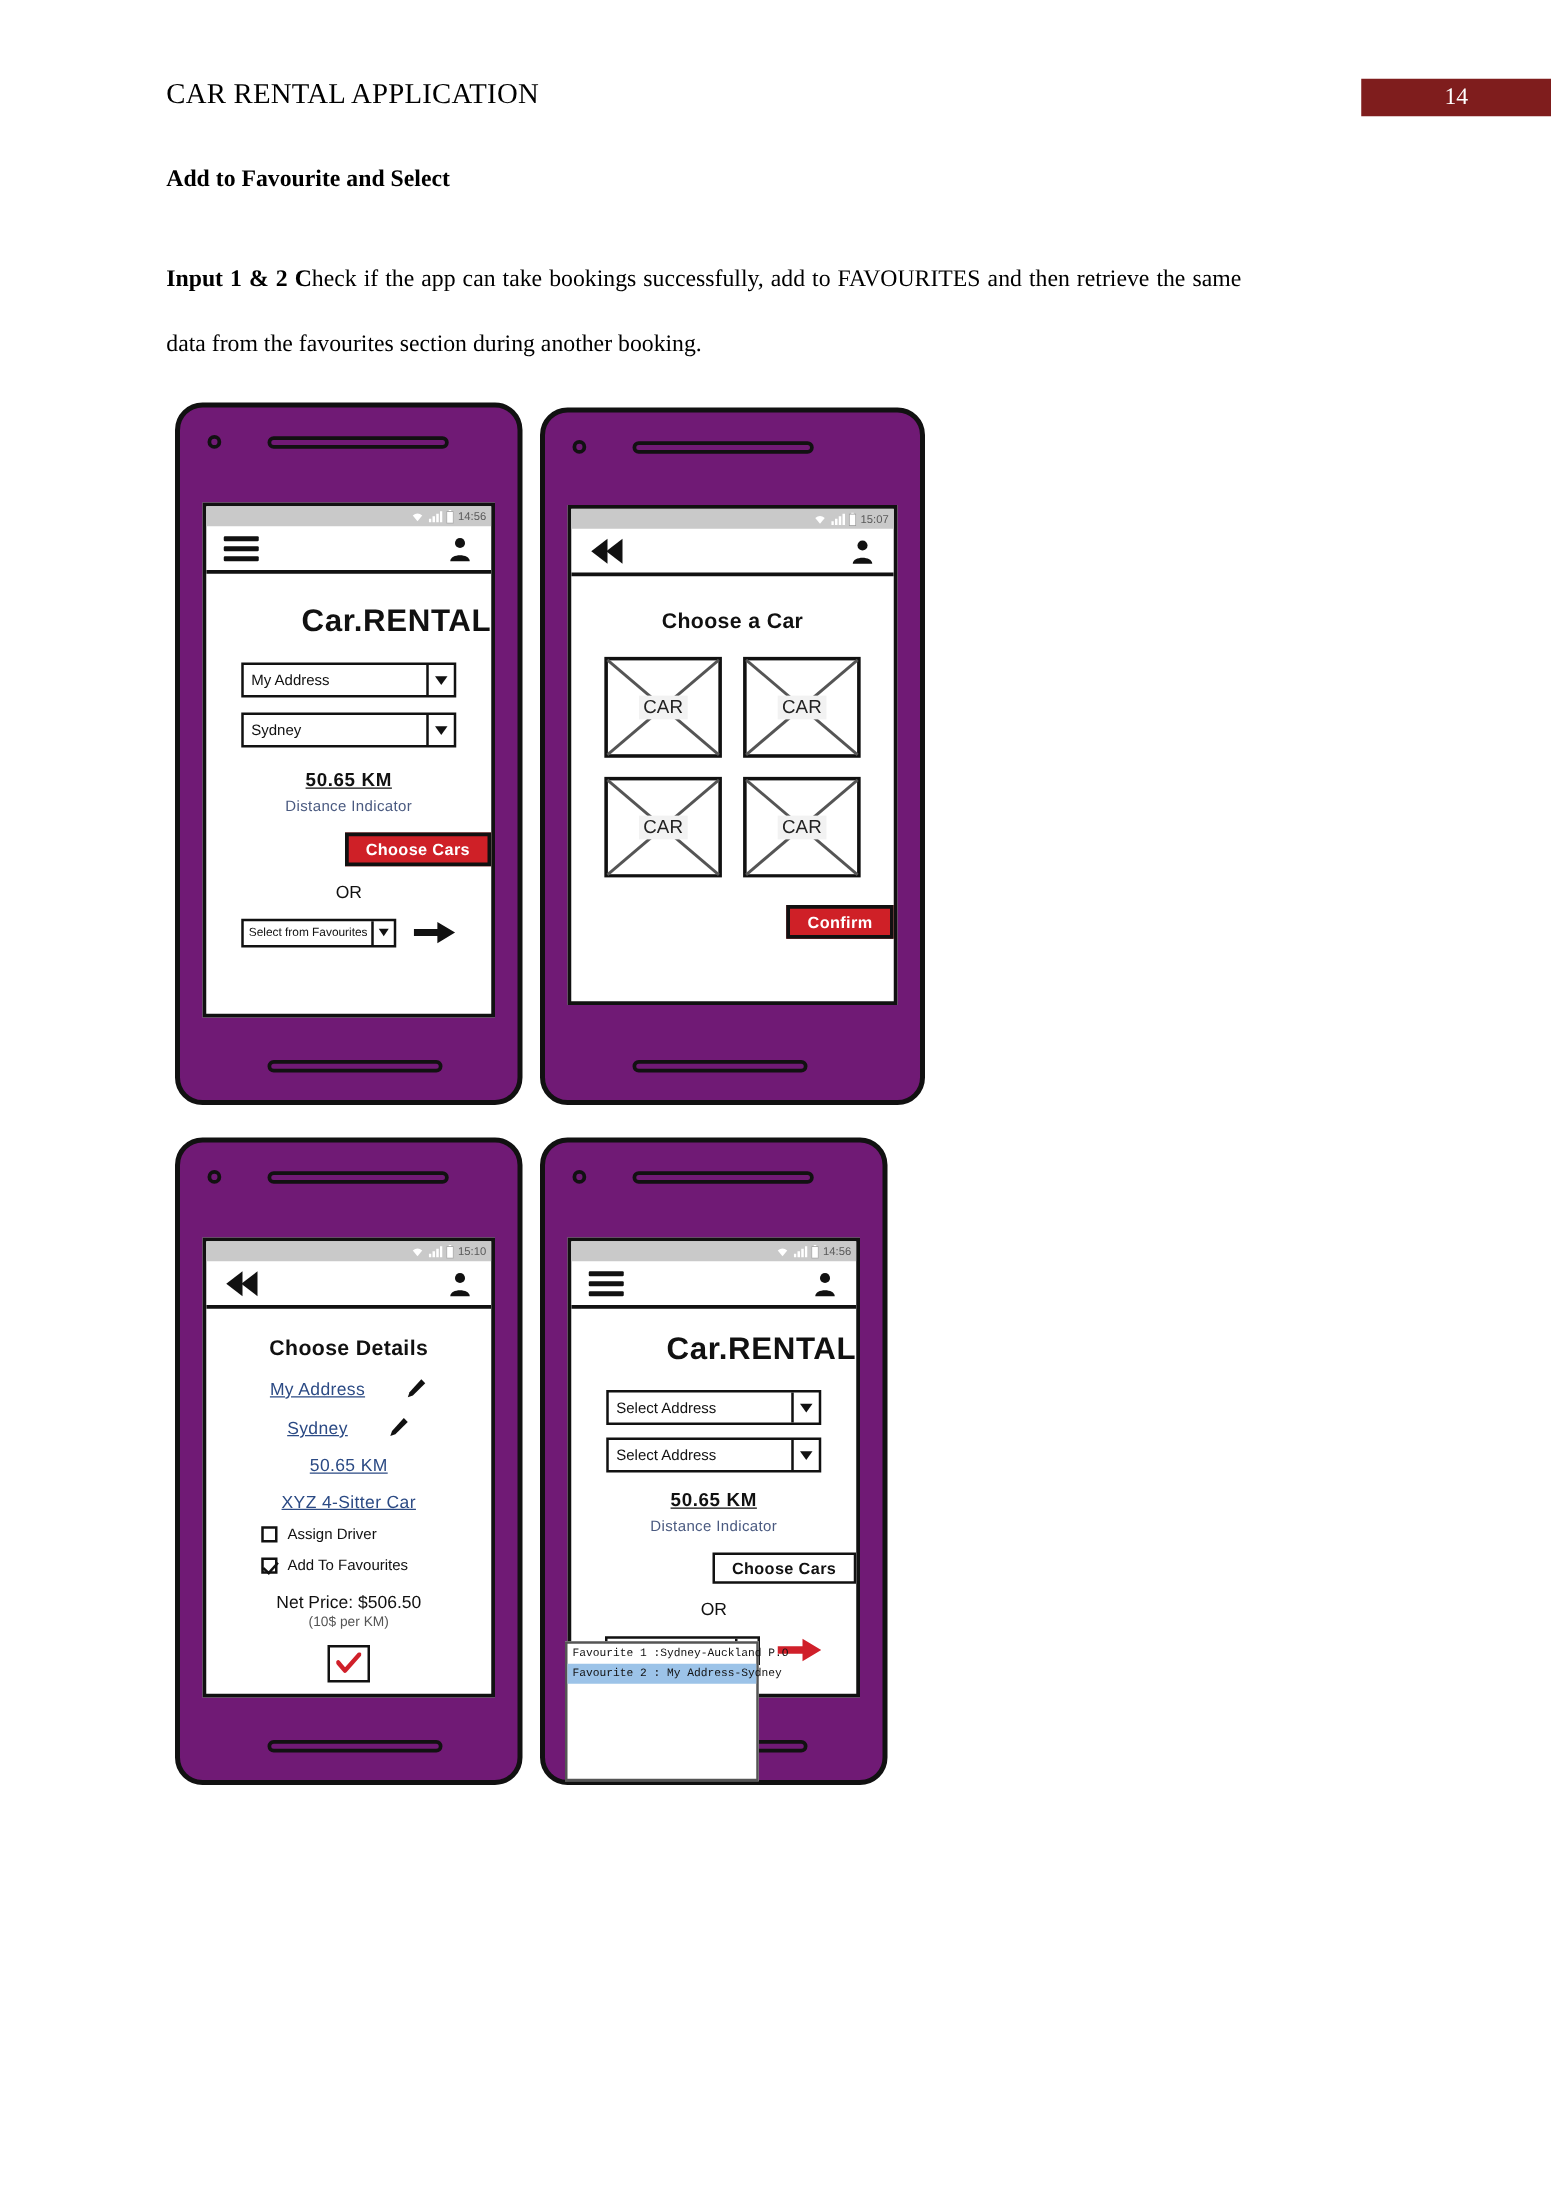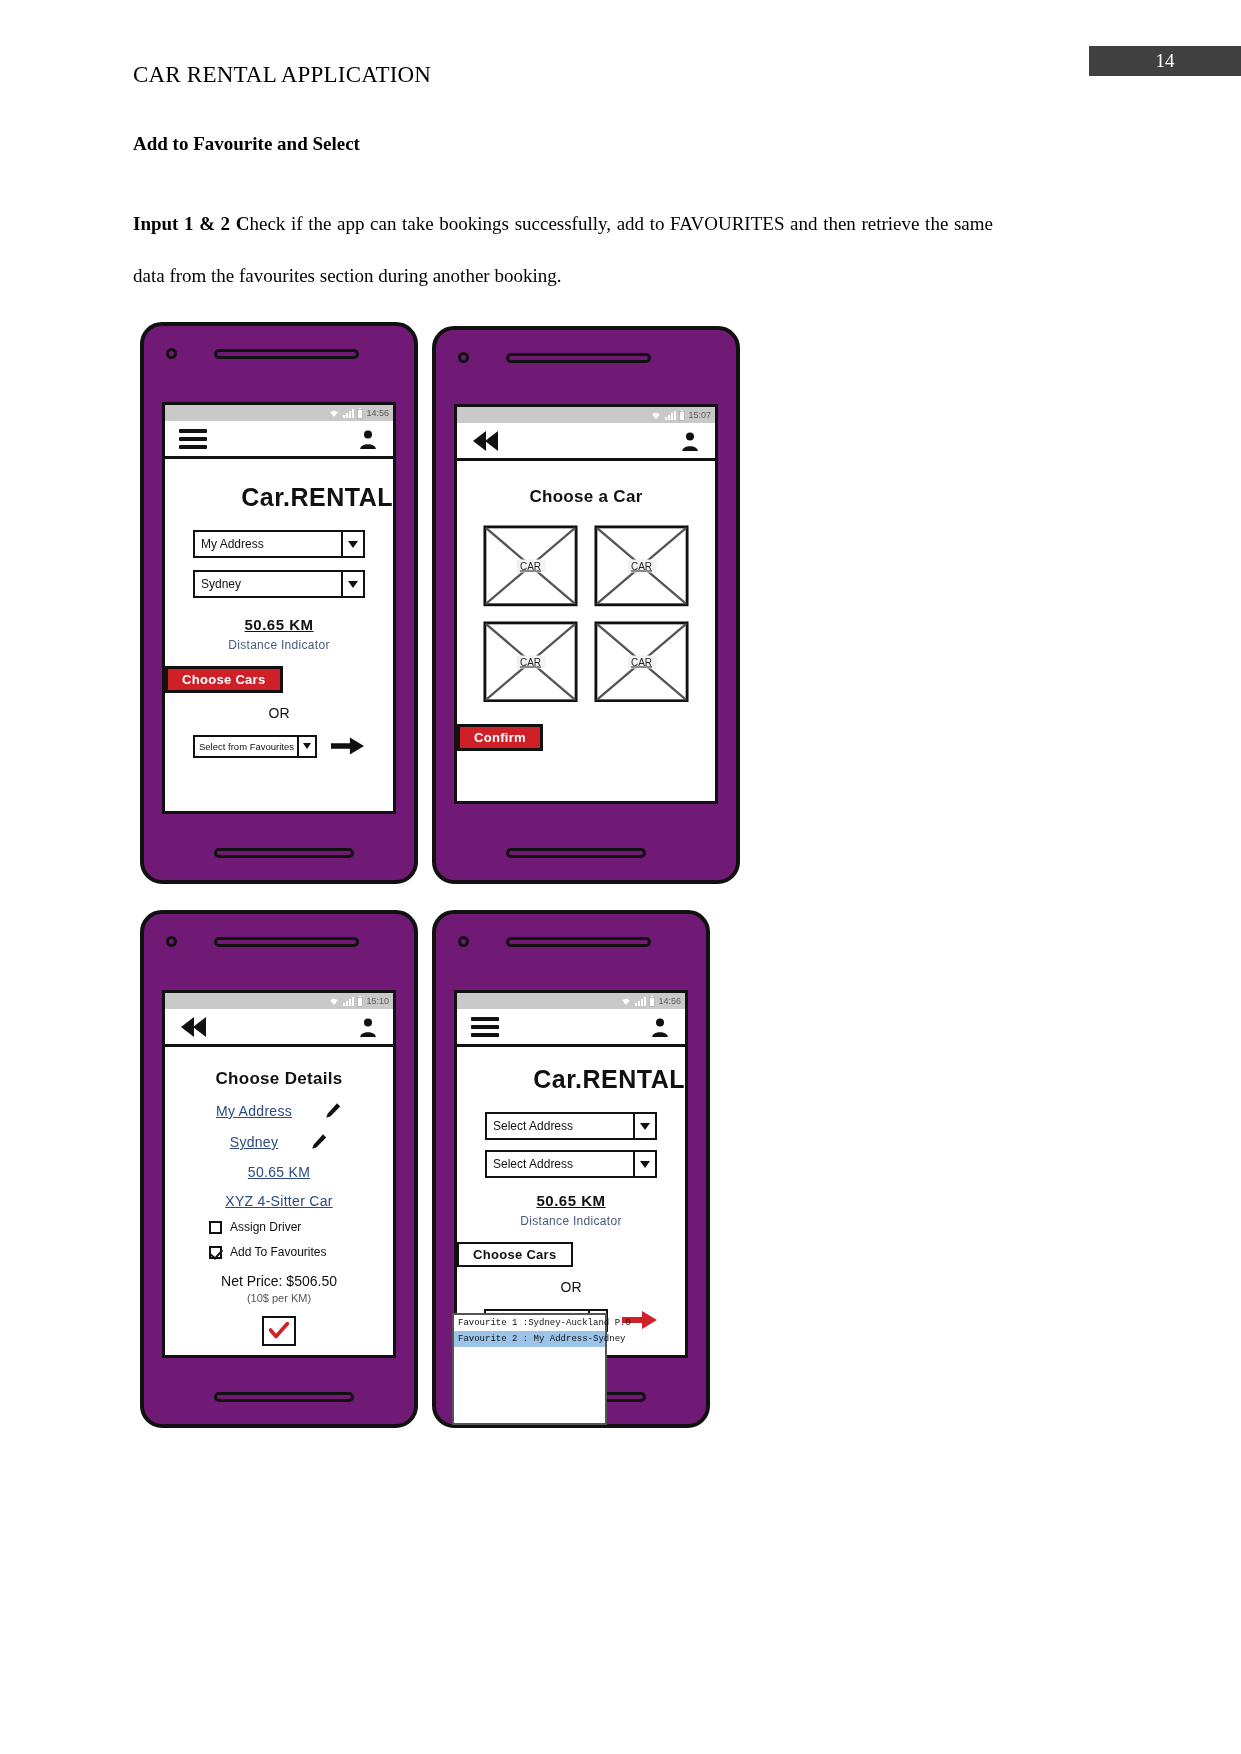--- a/index.html
+++ b/index.html
@@ -5,22 +5,22 @@
   html,body{margin:0;padding:0;}
   body{
     width:1241px;height:1754px;background:#ffffff;
     font-family:"Liberation Serif",serif;
     position:relative;overflow:hidden;
   }
   .page{position:absolute;inset:0;}
 
   
   .pagenum-band{
-    position:absolute;top:46px;right:0;width:152px;height:30px;
-    background:#404040;
+    position:absolute;top:63px;right:0;width:152px;height:30px;
+    background:#7f1d1d;
   }
   .pagenum-band span{
     display:block;text-align:center;line-height:30px;
     font-family:"Liberation Serif",serif;font-size:19px;color:#ffffff;
   }
   .doc-title{
     position:absolute;left:133px;top:62px;
     font-size:23px;letter-spacing:.2px;color:#000;
   }
   .section-title{
@@ -111,21 +111,21 @@
 
   .km{
     text-align:center;font-family:"Liberation Sans",sans-serif;
     font-weight:bold;font-size:15px;color:#111;margin-top:18px;
     text-decoration:underline;letter-spacing:.5px;
   }
   .dist-label{
     text-align:center;font-family:"Liberation Sans",sans-serif;
     font-size:12px;color:#4a5a80;margin-top:5px;letter-spacing:.3px;
   }
-  .btn-red-wrap{display:flex;justify-content:flex-start;margin-top:14px;}
+  .btn-red-wrap{display:flex;justify-content:flex-end;margin-top:14px;}
   .btn-red{
     background:#cf2027;color:#fff;border:3px solid #111;
     font-family:"Liberation Sans",sans-serif;font-weight:bold;font-size:13px;
     padding:3px 14px;letter-spacing:.3px;
   }
   .or{
     text-align:center;font-family:"Liberation Sans",sans-serif;
     font-size:14px;color:#111;margin-top:12px;
   }
   .fav-row{
@@ -143,21 +143,21 @@
   
   .car-grid{
     display:grid;grid-template-columns:repeat(2,1fr);gap:14px 16px;
     padding:0 26px;margin-top:18px;
   }
   .car-cell{position:relative;width:100%;padding-top:86%;}
   .car-cell svg{position:absolute;inset:0;width:100%;height:100%;}
   .car-cell .car-lbl{
     position:absolute;left:50%;top:50%;transform:translate(-50%,-50%);
     background:#f2f2f2;font-family:"Liberation Sans",sans-serif;
-    font-size:10px;color:#222;padding:1px 4px;text-decoration:underline;
+    font-size:15px;color:#222;padding:1px 4px;
   }
 
   
   .od-row{
     display:flex;align-items:center;justify-content:center;
     gap:32px;margin-top:13px;
   }
   .od-link{
     font-family:"Liberation Sans",sans-serif;font-size:14px;color:#2b4a84;
     text-decoration:underline;letter-spacing:.3px;

